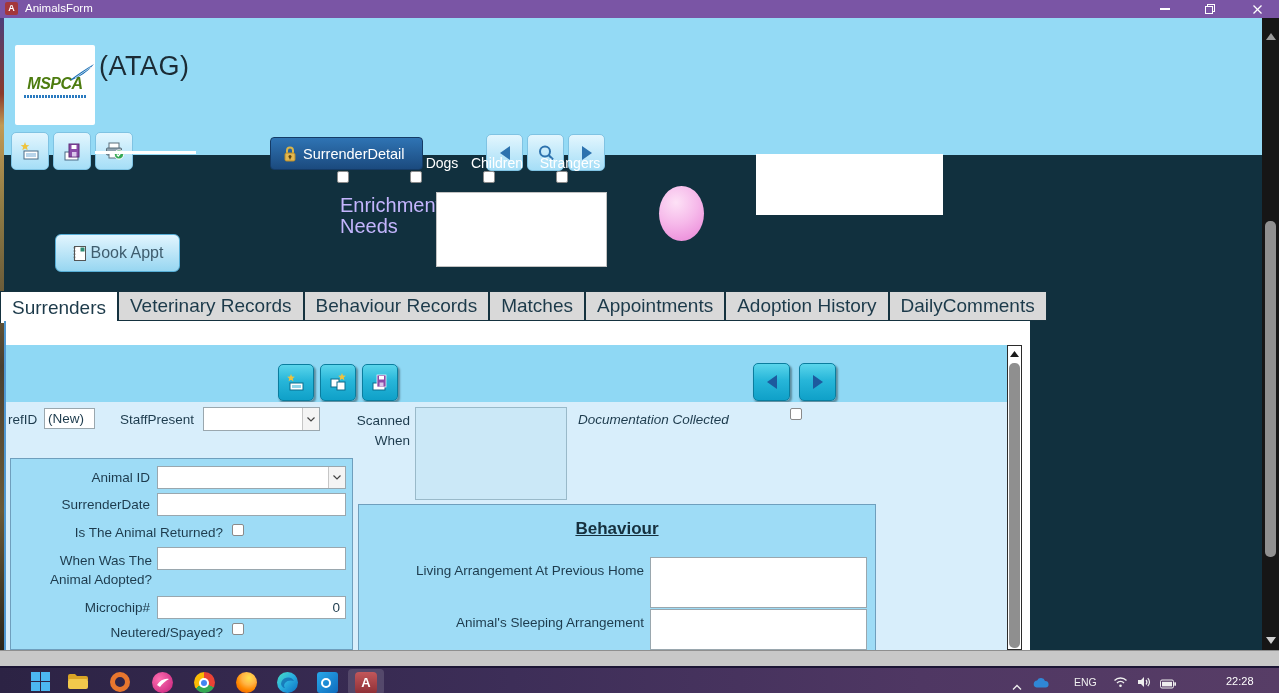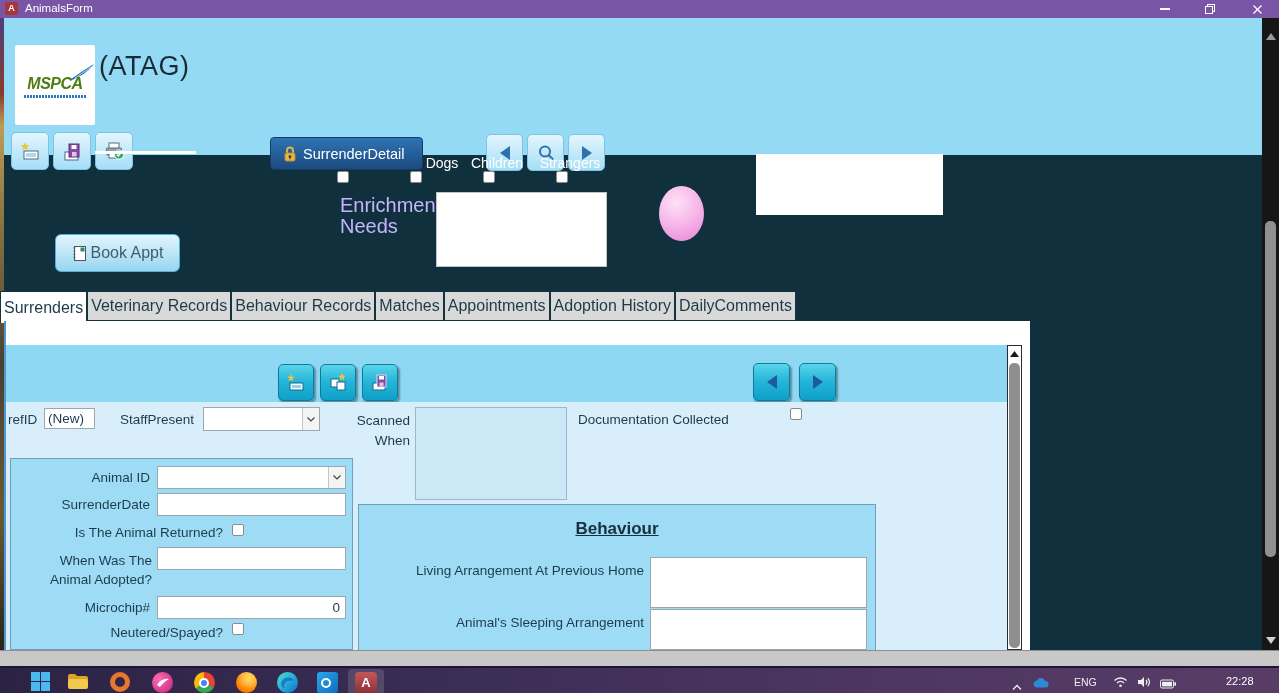--- a/index.html
+++ b/index.html
@@ -49,22 +49,22 @@
   .pink-oval { left:655px; top:31px; width:45px; height:55px; border-radius:50%;
     background:radial-gradient(circle at 38% 30%, #fde1f6 0%, #f6b9ea 45%, #ef9adf 75%, #e488d2 100%); }
   .white-box-tr { left:752px; top:-1px; width:187px; height:61px; background:#fff; }
   .book-appt { left:51px; top:79px; width:125px; height:38px; border-radius:6px;
     background:linear-gradient(#e2f5fe,#97d6f1); border:1px solid #57aed6;
     display:flex; align-items:center; justify-content:center; gap:4px;
     color:#3f5d6e; font-size:16px; }
 
   
   .tabs { left:0px; top:291px; height:32px; display:flex; align-items:flex-start; }
-  .tab { height:30px; display:flex; align-items:center; padding:0 3px;
-    background:#d9d9d9; border:1px solid #15323f; color:#1c3a4a; font-size:16px; white-space:nowrap; }
+  .tab { height:30px; display:flex; align-items:center; padding:0 11px;
+    background:#d9d9d9; border:1px solid #15323f; color:#1c3a4a; font-size:19px; white-space:nowrap; }
   .tab.active { background:#fff; height:32px; border-bottom:none; }
 
   
   .blue-edge { left:4px; top:321px; width:2px; height:329px; background:#4f97d0; }
   .subform-window { left:6px; top:321px; width:1024px; height:329px; background:#fff; }
   .sf-header { left:6px; top:345px; width:1001px; height:57px; background:#8fd8f4; }
   .cyan-btn { width:36px; height:37px; border-radius:5px;
     background:linear-gradient(#5ad5eb,#27b6d9 45%,#0fa0c8); border:1px solid #0a7d9e;
     box-shadow:1.5px 2px 2px rgba(0,0,0,0.35);
     display:flex; align-items:center; justify-content:center; }
@@ -269,21 +269,21 @@
   <div class="abs lbl" style="left:120px; top:412px;">StaffPresent</div>
   <div class="abs combo" style="left:203px; top:407px; width:117px; height:24px;">
     <div class="combo-btn">
       <svg width="8" height="5">
           <polyline points="0.5,0.5 4,4 7.5,0.5" fill="none" stroke="#444" stroke-width="1.2"></polyline>
         </svg>
     </div>
   </div>
   <div class="abs lbl r" style="left:336px; top:411px; width:74px; line-height:20px;">Scanned When</div>
   <div class="abs" style="left:415px; top:407px; width:152px; height:93px; background:#cbe8f7; border:1px solid #99b9c9;"></div>
-  <div class="abs lbl" style="left:578px; top:412px;">Documentation Collected</div>
+  <div class="abs lbl" style="left:578px; top:412px;font-style:italic;">Documentation Collected</div>
   <div class="abs sf-cbx" style="left:790px; top:408px;"></div>
 
   <div class="abs panel" style="left:10px; top:458px; width:343px; height:192px;"></div>
   <div class="abs lbl r" style="left:40px; top:470px; width:110px;">Animal ID</div>
   <div class="abs combo" style="left:157px; top:466px; width:189px; height:23px;">
     <div class="combo-btn">
       <svg width="8" height="5">
           <polyline points="0.5,0.5 4,4 7.5,0.5" fill="none" stroke="#444" stroke-width="1.2"></polyline>
         </svg>
     </div>

